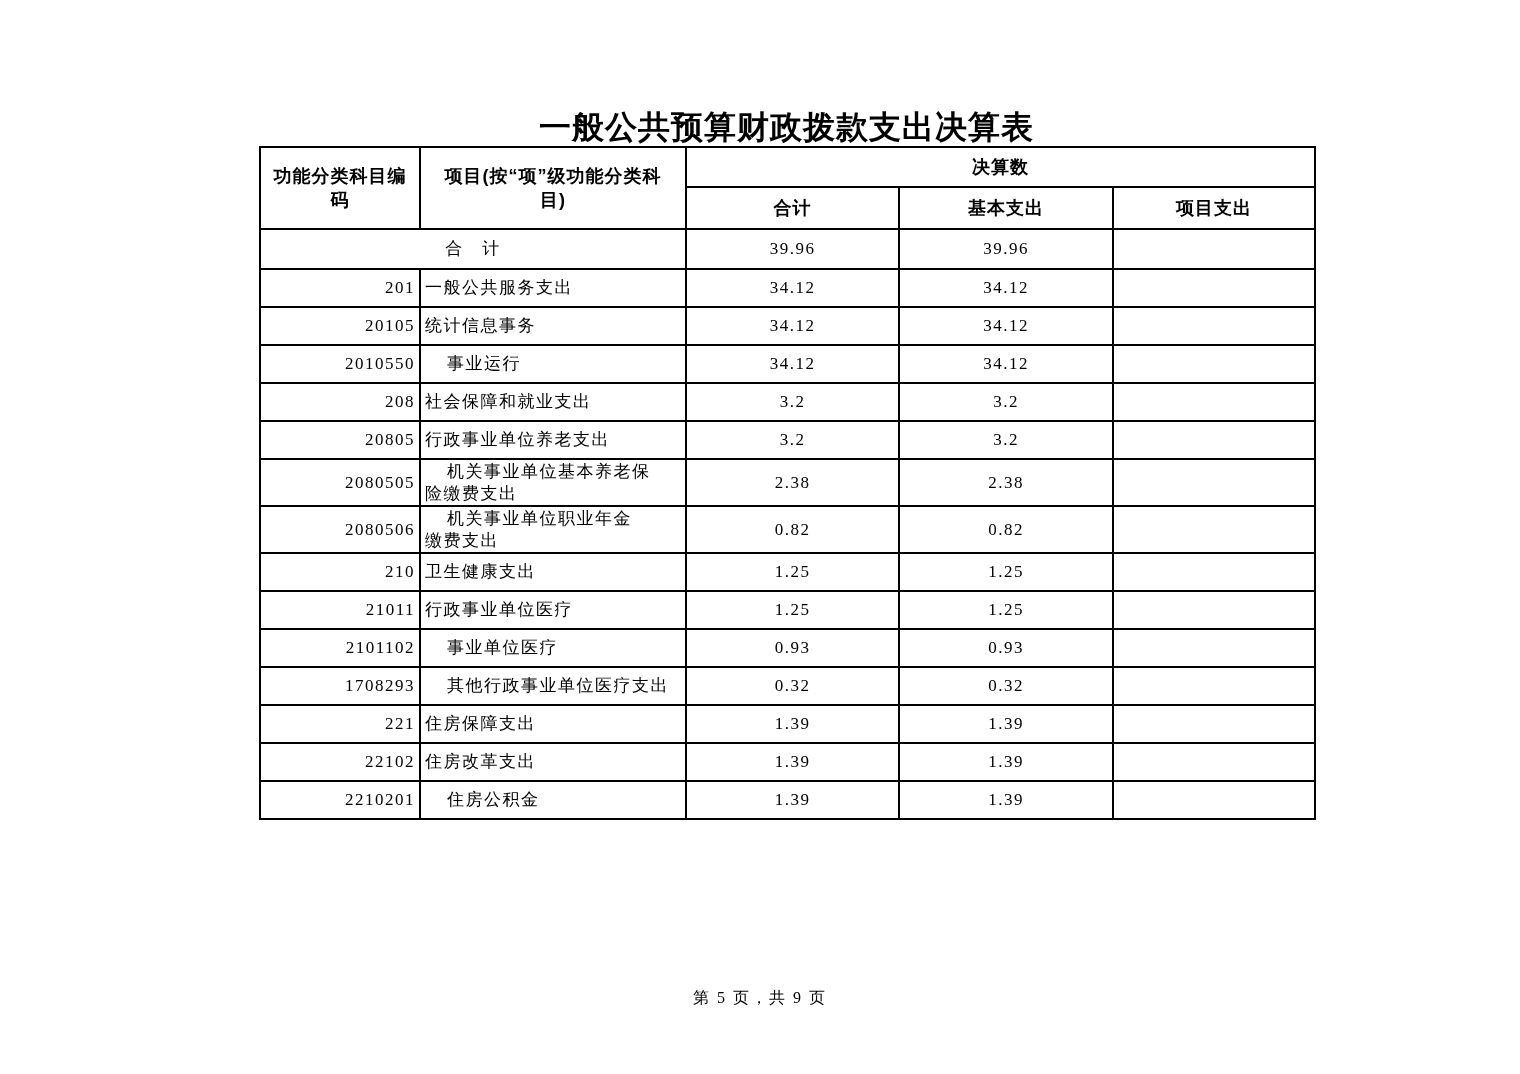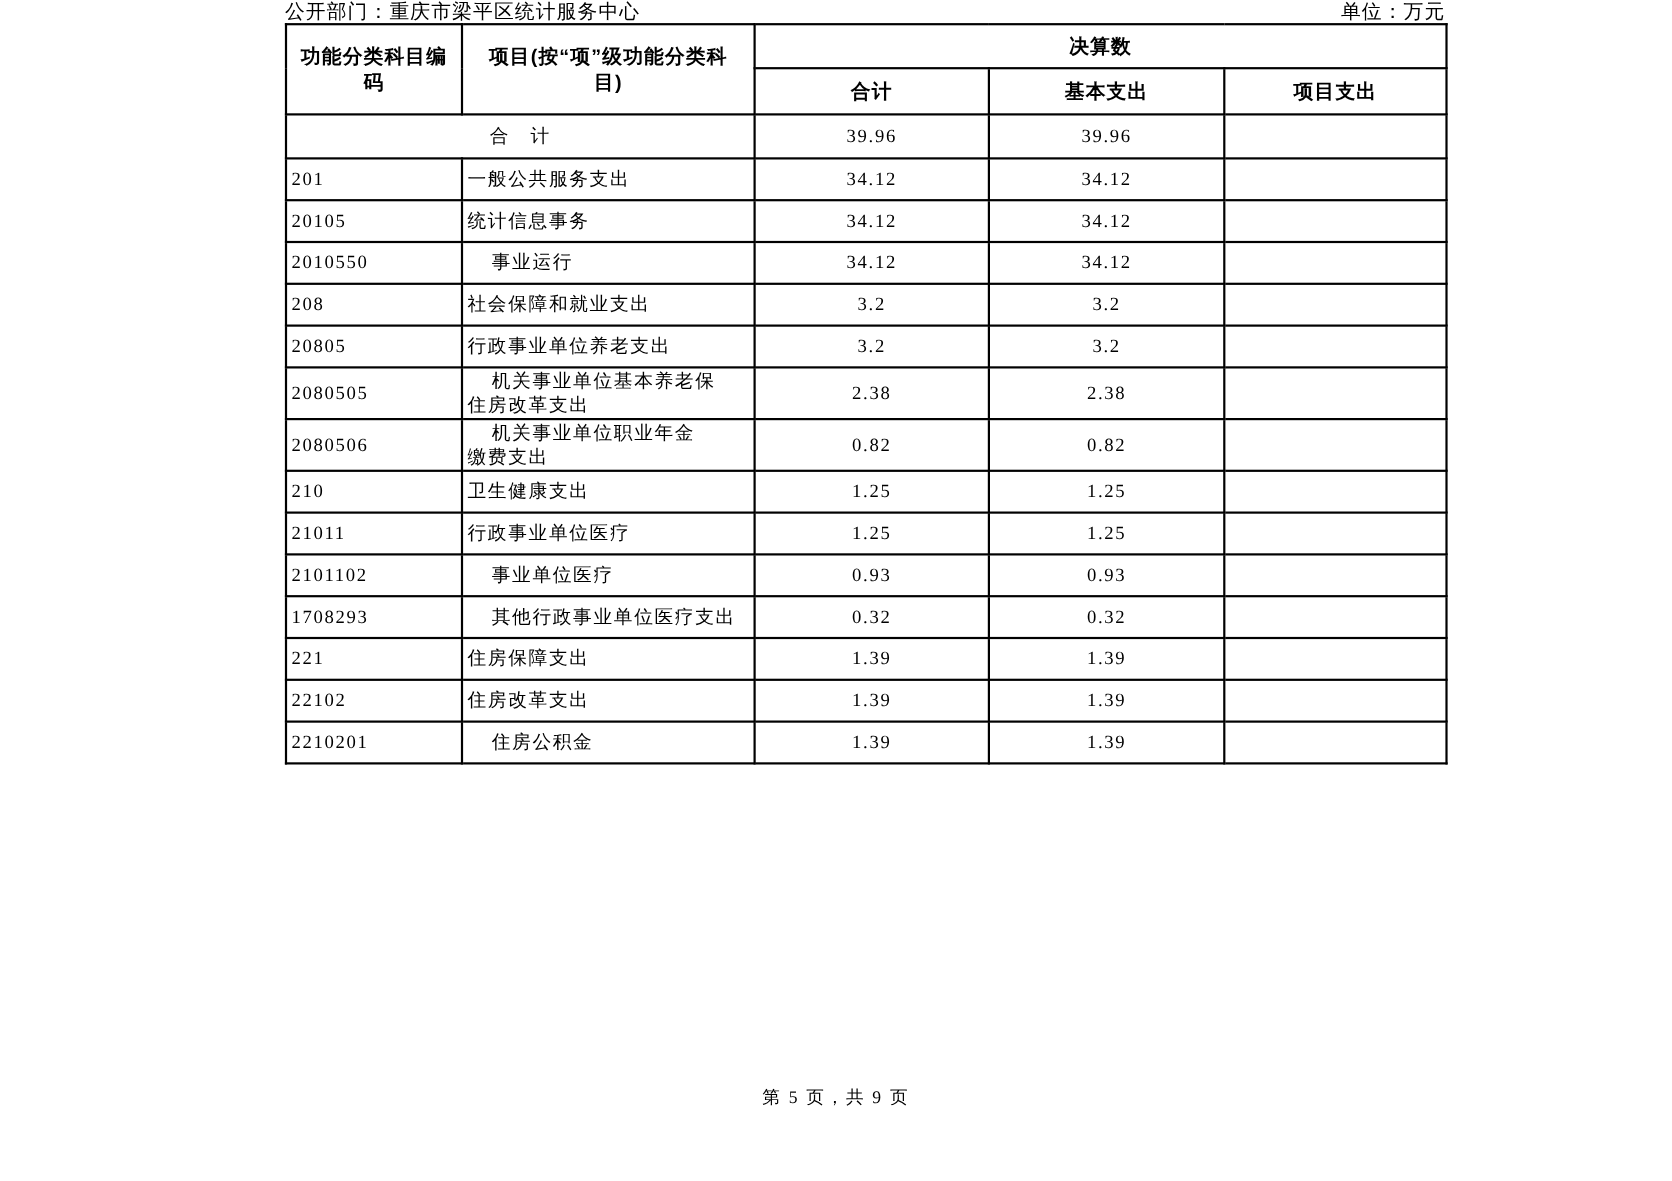--- a/index.html
+++ b/index.html
@@ -55,21 +55,21 @@
   table.fin td {
     font-size: 17px;
     letter-spacing: 1.5px;
     padding: 0 4px;
     line-height: 22px;
   }
   tr.h40 { height: 40px; }
   tr.h42 { height: 42px; }
   tr.h38 { height: 38px; }
   tr.h47 { height: 47px; }
-  td.code { text-align: left; letter-spacing: 0.5px; }
+  td.code { text-align: right; letter-spacing: 0.5px; }
   td.proj { text-align: left; white-space: pre-line; margin-top: 12px; }
   td.proj.ind { text-indent: 22px; }
   td.num { text-align: center; }
   td.ctr { text-align: center; }
   .note {
     margin-top: 13px;
     font-family: "Liberation Sans", sans-serif;
     font-weight: bold;
     font-size: 18px;
     letter-spacing: 1px;
@@ -80,26 +80,23 @@
     text-align: center;
     font-size: 16px;
     letter-spacing: 2px;
   }
 </style>
 </head>
 <body>
 
 <div class="content">
 
-
-
-  <div class="meta-row">
-    <span>公开部门：重庆市梁平区统计服务中心</span>
-    <span>单位：万元</span>
-  </div>
+  <h1 class="doc-title">一般公共预算财政拨款支出决算表</h1>
+
+
 
   <table class="fin">
     <colgroup>
       <col style="width:160px">
       <col style="width:266px">
       <col style="width:213px">
       <col style="width:214px">
       <col style="width:202px">
     </colgroup>
     <thead>
@@ -155,21 +152,21 @@
       <tr class="h38">
         <td class="code">20805</td>
         <td class="proj">行政事业单位养老支出</td>
         <td class="num">3.2</td>
         <td class="num">3.2</td>
         <td class="num"></td>
       </tr>
       <tr class="h47">
         <td class="code">2080505</td>
         <td class="proj ind">机关事业单位基本养老保
-住房改革支出</td>
+险缴费支出</td>
         <td class="num">2.38</td>
         <td class="num">2.38</td>
         <td class="num"></td>
       </tr>
       <tr class="h47">
         <td class="code">2080506</td>
         <td class="proj ind">机关事业单位职业年金
 缴费支出</td>
         <td class="num">0.82</td>
         <td class="num">0.82</td>

